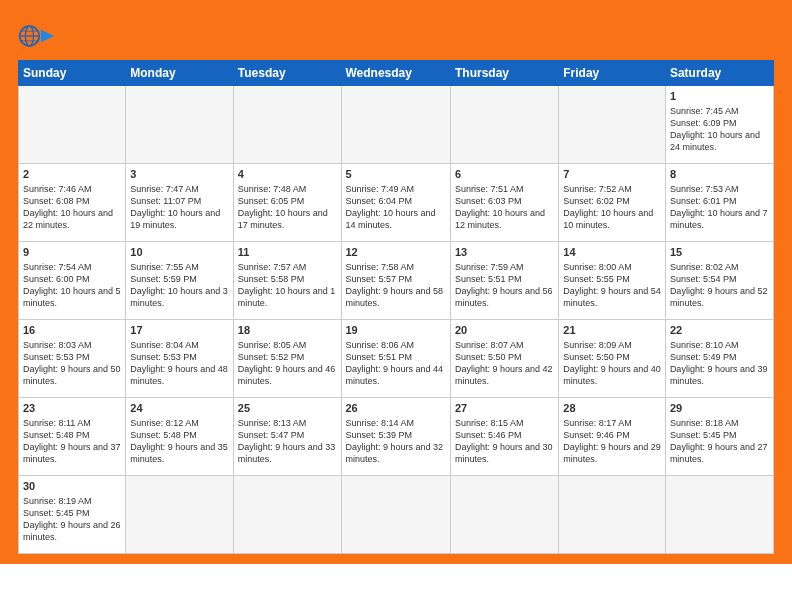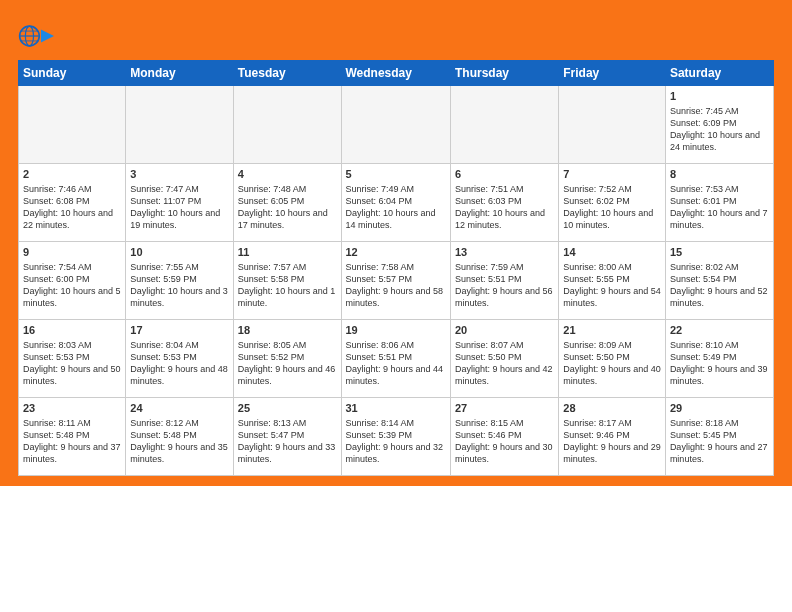--- a/index.html
+++ b/index.html
@@ -292,21 +292,21 @@
 Sunset: 5:48 PM
 Daylight: 9 hours and 35 minutes.</div>
           </td>
           <td>
             <span class="day-num">25</span>
             <div class="day-info">Sunrise: 8:13 AM
 Sunset: 5:47 PM
 Daylight: 9 hours and 33 minutes.</div>
           </td>
           <td>
-            <span class="day-num">31</span>
+            <span class="day-num">26</span>
             <div class="day-info">Sunrise: 8:14 AM
 Sunset: 5:39 PM
 Daylight: 9 hours and 32 minutes.</div>
           </td>
           <td>
             <span class="day-num">27</span>
             <div class="day-info">Sunrise: 8:15 AM
 Sunset: 5:46 PM
 Daylight: 9 hours and 30 minutes.</div>
           </td>
@@ -316,15 +316,29 @@
 Sunset: 9:46 PM
 Daylight: 9 hours and 29 minutes.</div>
           </td>
           <td>
             <span class="day-num">29</span>
             <div class="day-info">Sunrise: 8:18 AM
 Sunset: 5:45 PM
 Daylight: 9 hours and 27 minutes.</div>
           </td>
         </tr>
+        <tr class="week-row">
+          <td>
+            <span class="day-num">30</span>
+            <div class="day-info">Sunrise: 8:19 AM
+Sunset: 5:45 PM
+Daylight: 9 hours and 26 minutes.</div>
+          </td>
+          <td class="empty"></td>
+          <td class="empty"></td>
+          <td class="empty"></td>
+          <td class="empty"></td>
+          <td class="empty"></td>
+          <td class="empty"></td>
+        </tr>
       </tbody>
   </table>
 </div>
 
 </body></html>

